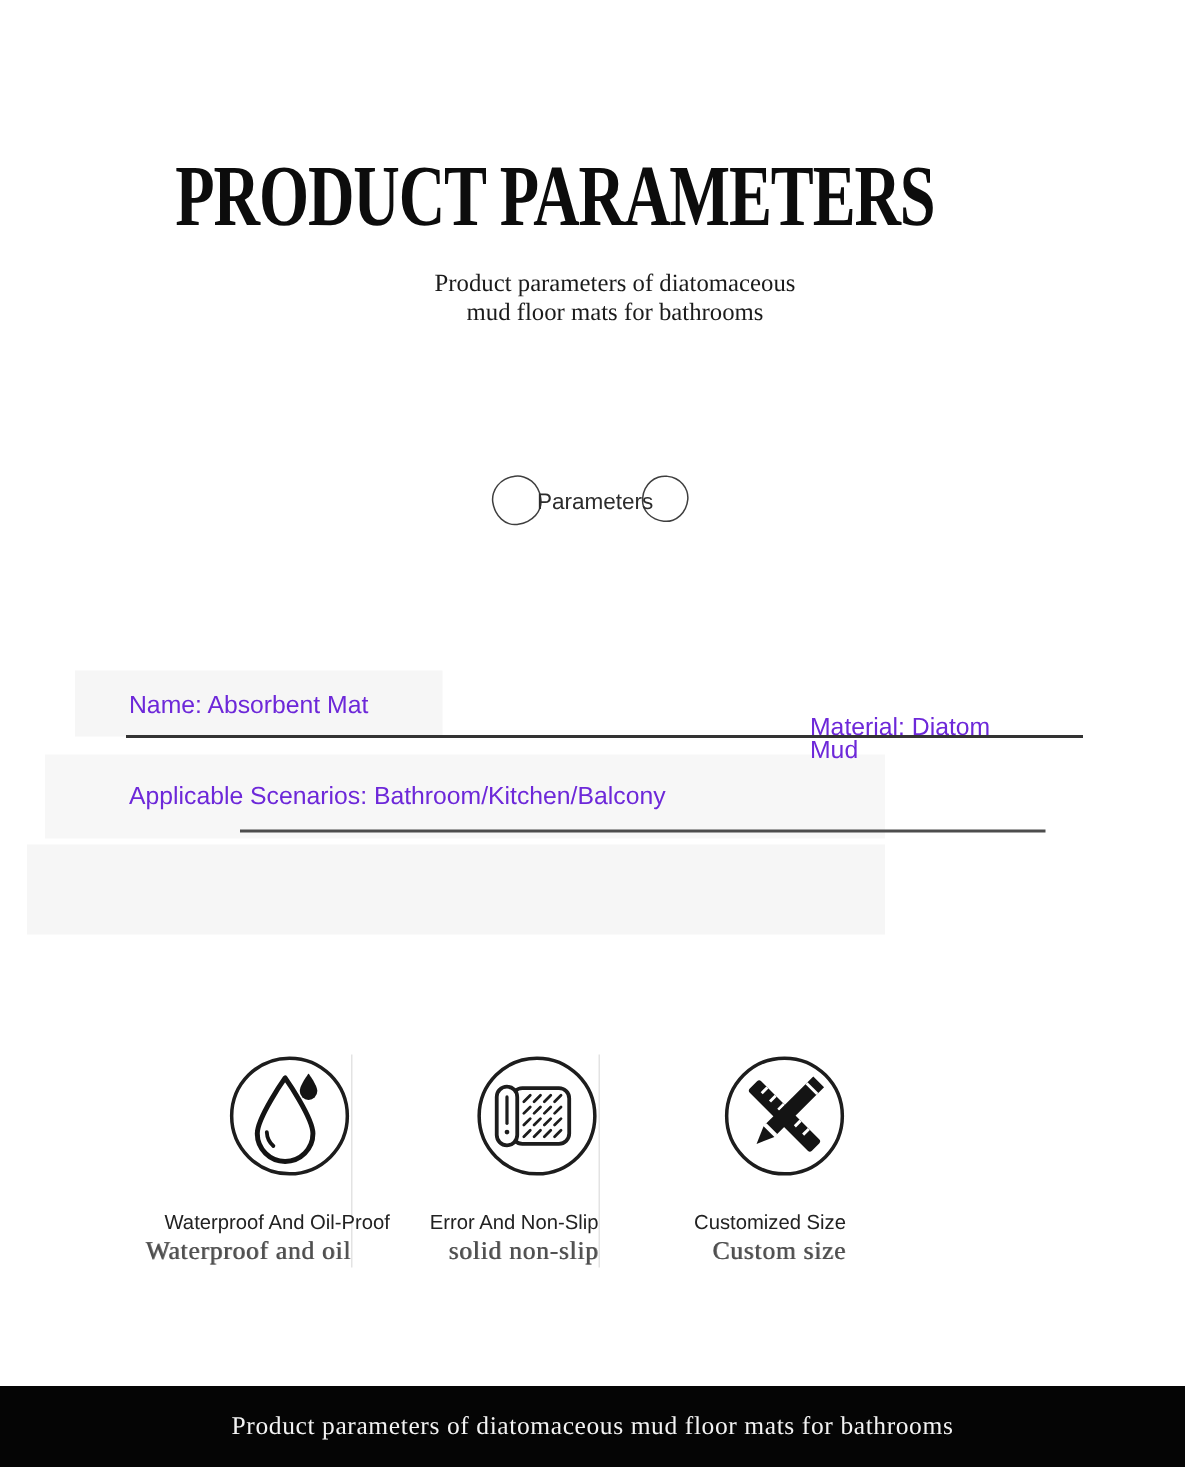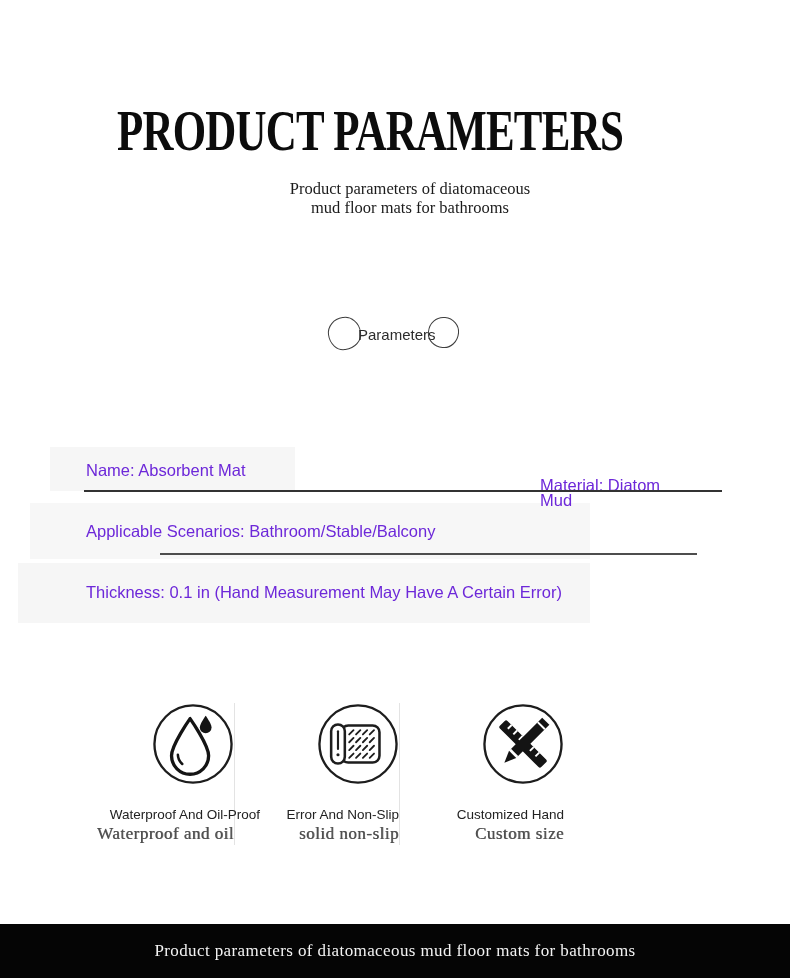--- a/index.html
+++ b/index.html
@@ -80,23 +80,22 @@
   <div class="scribble right"></div>
   <div class="section-label">Parameters</div>
 
   <div class="row-bg bg1"></div>
   <div class="row-bg bg2"></div>
   <div class="row-bg bg3"></div>
 
   <div class="param p-name">Name: Absorbent Mat</div>
   <div class="param p-material">Material: Diatom Mud</div>
   <div class="rule rule1"></div>
-  <div class="param p-scenarios">Applicable Scenarios: Bathroom/Stable/Balcony</div>
+  <div class="param p-scenarios">Applicable Scenarios: Bathroom/Kitchen/Balcony</div>
   <div class="rule rule2"></div>
-  <div class="param p-thickness">Thickness: 0.1 in (Hand Measurement May Have A Certain Error)</div>
 
   <div class="features">
 
     <div class="feat">
       <svg width="82" height="82" viewBox="0 0 84 84">
         <circle cx="42" cy="42" r="39.5" fill="none" stroke="#1d1d1d" stroke-width="2.4"></circle>
         <path d="M39 16 C39 16 20 43 20 54 a19 19 0 0 0 38 0 C58 43 39 16 39 16 Z" fill="none" stroke="#141414" stroke-width="3.4" stroke-linejoin="round"></path>
         <path d="M55 13 C55 13 49 21 49 25 a6 6 0 0 0 12 0 C61 21 55 13 55 13 Z" fill="#141414"></path>
         <path d="M26.5 53 a13.5 13.5 0 0 0 4.5 9.5" fill="none" stroke="#141414" stroke-width="2.6" stroke-linecap="round"></path>
       </svg>
@@ -123,21 +122,21 @@
         <circle cx="42" cy="42" r="39.5" fill="none" stroke="#1d1d1d" stroke-width="2.4"></circle>
         <g transform="rotate(45 42 42)">
           <rect x="12" y="36.5" width="60" height="11" rx="2" fill="#141414"></rect>
           <path d="M20 36.5 L20 42 M28 36.5 L28 42 M36 36.5 L36 42 M44 36.5 L44 42 M52 36.5 L52 42 M60 36.5 L60 42" stroke="#ffffff" stroke-width="2" fill="none"></path>
           <rect x="36.8" y="9" width="10.4" height="46" fill="#141414"></rect>
           <path d="M36.8 57 L47.2 57 L42 69 Z" fill="#141414"></path>
           <path d="M36.8 15.5 L47.2 15.5" stroke="#ffffff" stroke-width="2" fill="none"></path>
           <path d="M36.8 55 L47.2 55" stroke="#ffffff" stroke-width="1.6" fill="none"></path>
         </g>
       </svg>
-      <div class="feat-label">Customized Hand</div>
+      <div class="feat-label">Customized Size</div>
       <div class="feat-sub">Custom size</div>
     </div>
 
   </div>
 
   <div class="footer">
     <span class="f">Product parameters of diatomaceous  mud floor mats for bathrooms</span>
   </div>
 
 </div>

